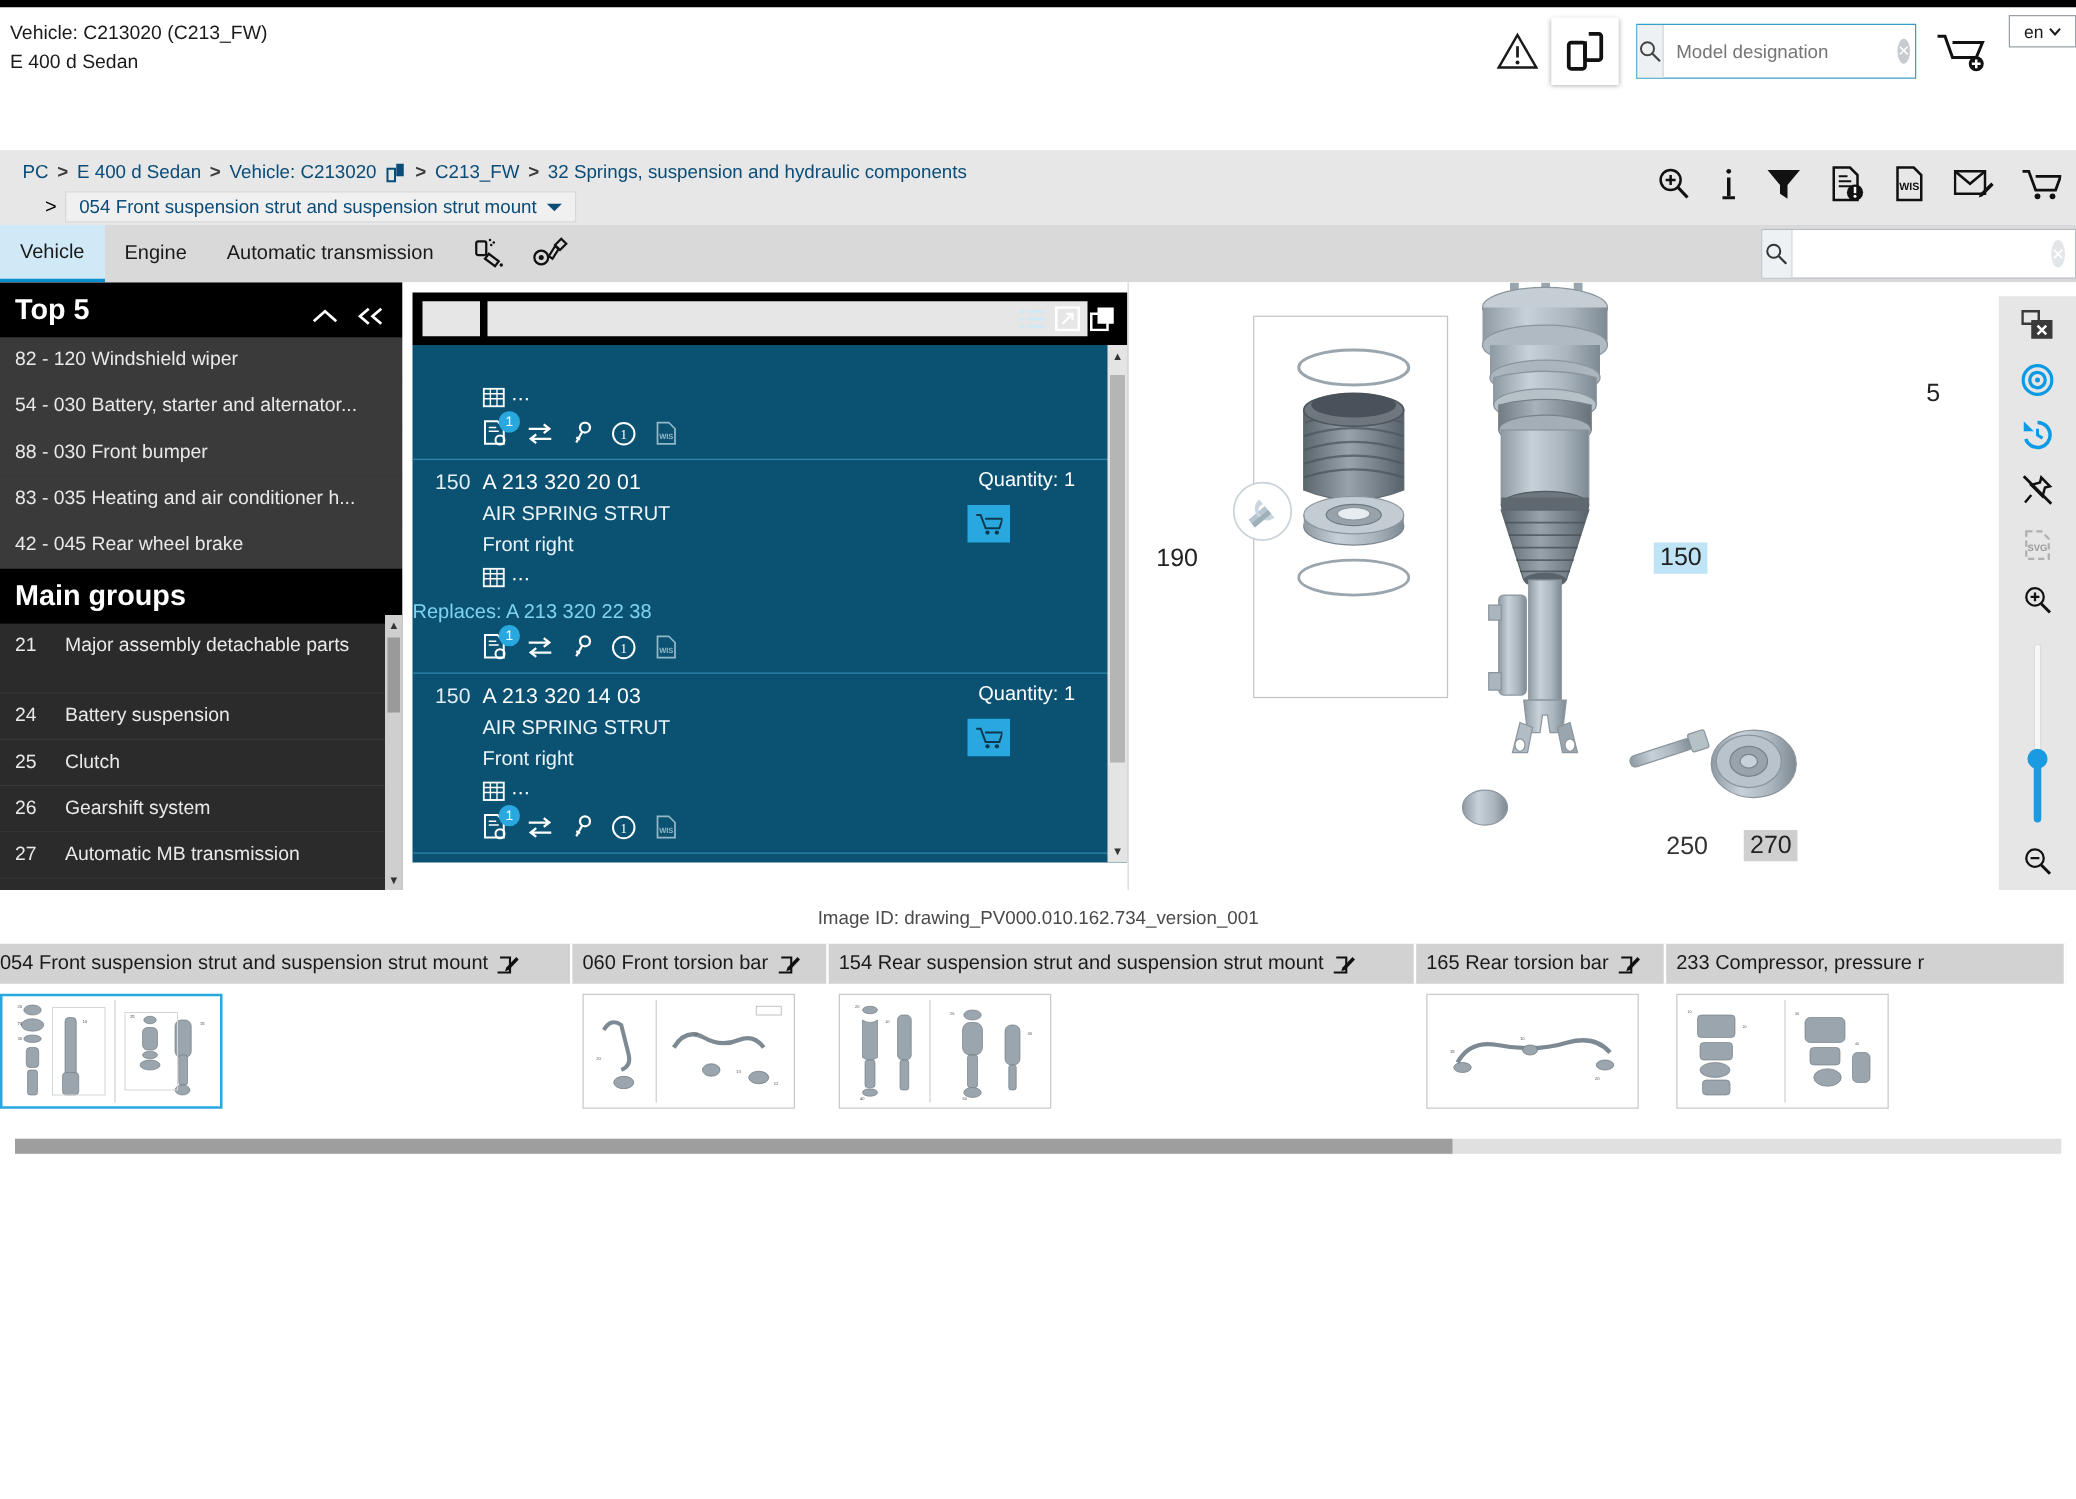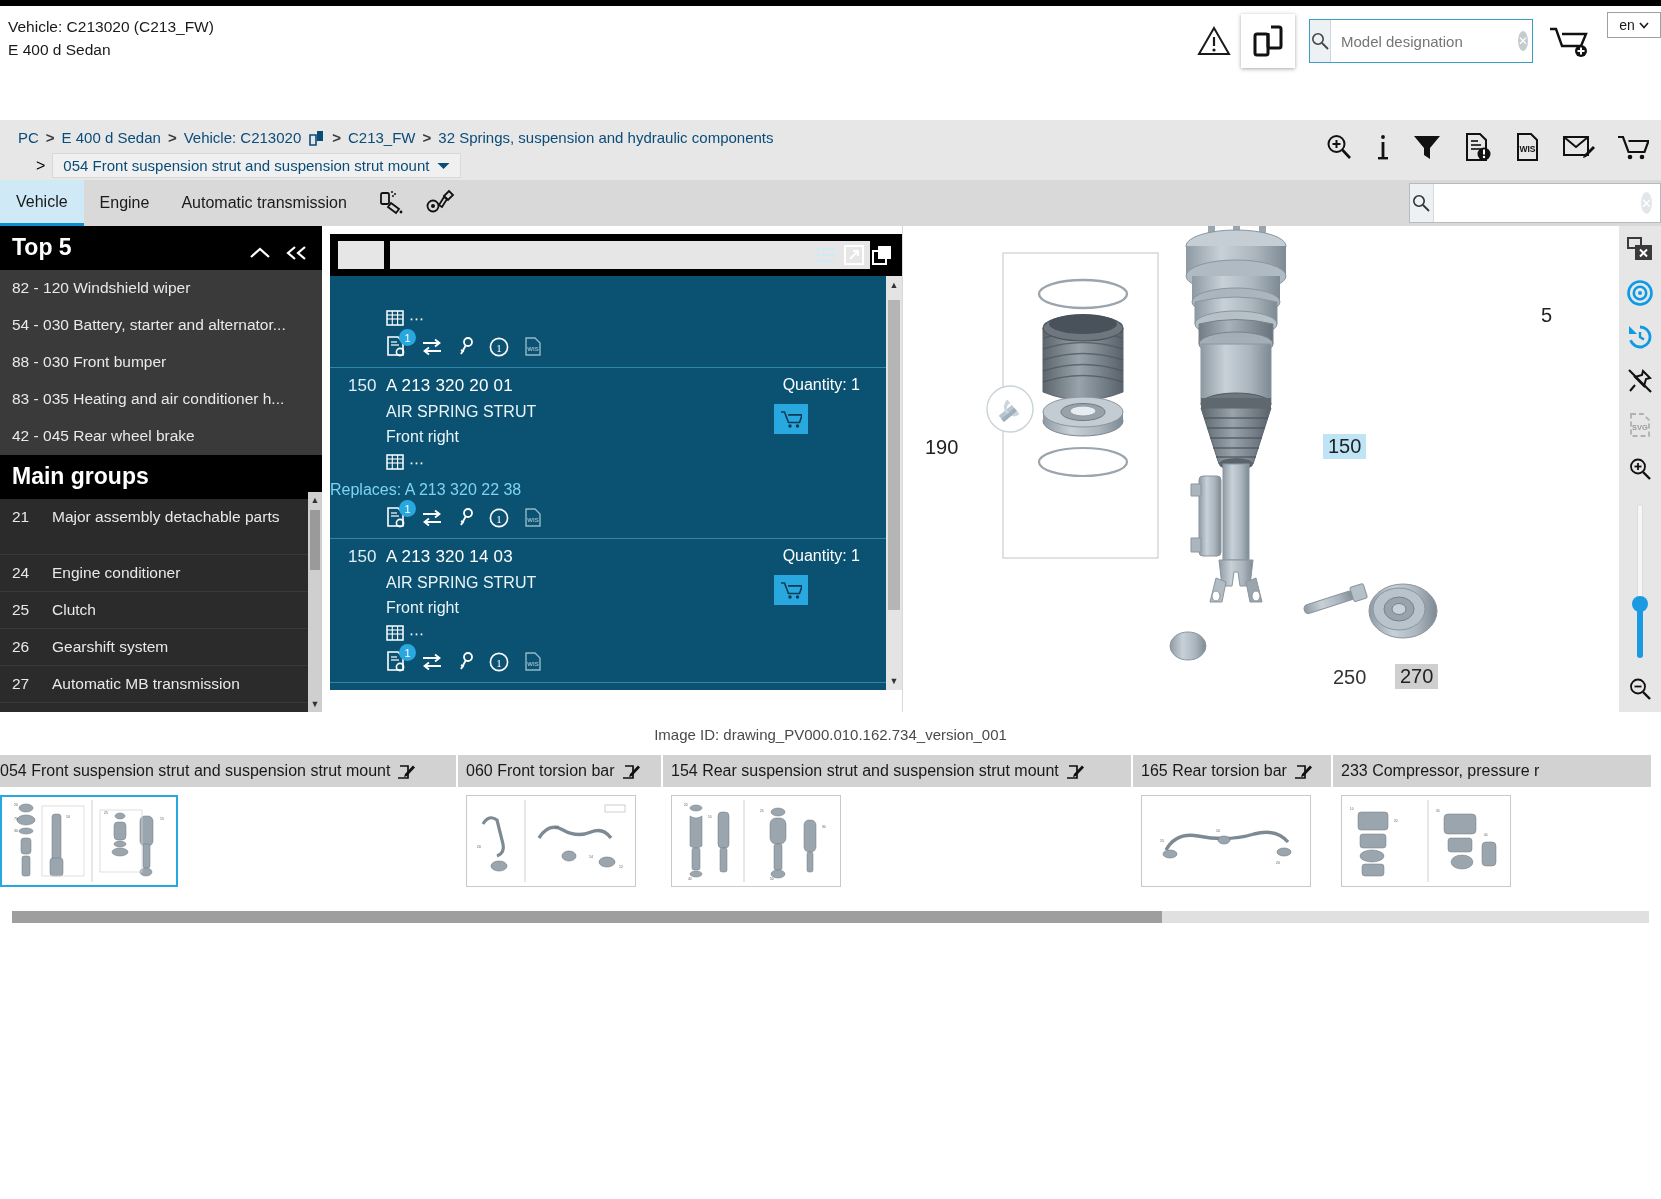--- a/index.html
+++ b/index.html
@@ -171,21 +171,21 @@
   .parts-scroll { position:absolute; right:0; top:0; bottom:0; width:16px; background:#e4e4e4; }
   .parts-scroll .thumb{position:absolute;top:24px;height:310px;left:2px;right:2px;background:#b5b5b5;}
   .parts-scroll .arr{height:18px;display:flex;align-items:center;justify-content:center;font-size:9px;color:#333;}
   .parts-scroll .arr.bot{position:absolute;bottom:0;left:0;right:0;}
 
   
   .draw-wrap { flex:1; position:relative; background:#fff; border-left:1px solid #d8d8d8; overflow:hidden;}
   .draw-num { position:absolute; font-size:20px; color:#222; }
   .hl { background:#bfe4f5; padding:1px 5px; }
   .draw-toolbar {
-    position:absolute; right:0; top:0; bottom:0; width: 42px;
+    position:absolute; right:0; top:11px; bottom:0; width: 62px;
     background:#e6e6e6; display:flex; flex-direction:column; align-items:center;
     padding-top: 8px; gap: 14px;
   }
   .dtb-btn{width:30px;height:30px;display:flex;align-items:center;justify-content:center;cursor:pointer;}
   .zoom-slider{position:relative;width:12px;flex:1;margin:6px 0 2px 0;max-height:180px;}
   .zoom-track{position:absolute;left:3px;right:3px;top:0;bottom:0;background:#f7f7f7;border-radius:6px;border:1px solid #dcdcdc;}
   .zoom-fill{position:absolute;left:3px;right:3px;bottom:0;height:32%;background:#1a9ae0;border-radius:6px;}
   .zoom-knob{position:absolute;left:-2px;width:16px;height:16px;border-radius:50%;background:#1a9ae0;bottom:30%;}
 
   .image-id { text-align:center; font-size:15px; color:#4a4a4a; padding-top: 14px; background:#fff;}
@@ -415,21 +415,21 @@
     <div class="sb-head">
       <span>Main groups</span>
     </div>
 
     <div class="sb-group tall">
       <span class="num">21</span>
       <span>Major assembly detachable parts</span>
     </div>
     <div class="sb-group">
       <span class="num">24</span>
-      <span>Engine conditioner</span>
+      <span>Battery suspension</span>
     </div>
     <div class="sb-group">
       <span class="num">25</span>
       <span>Clutch</span>
     </div>
     <div class="sb-group">
       <span class="num">26</span>
       <span>Gearshift system</span>
     </div>
     <div class="sb-group">

